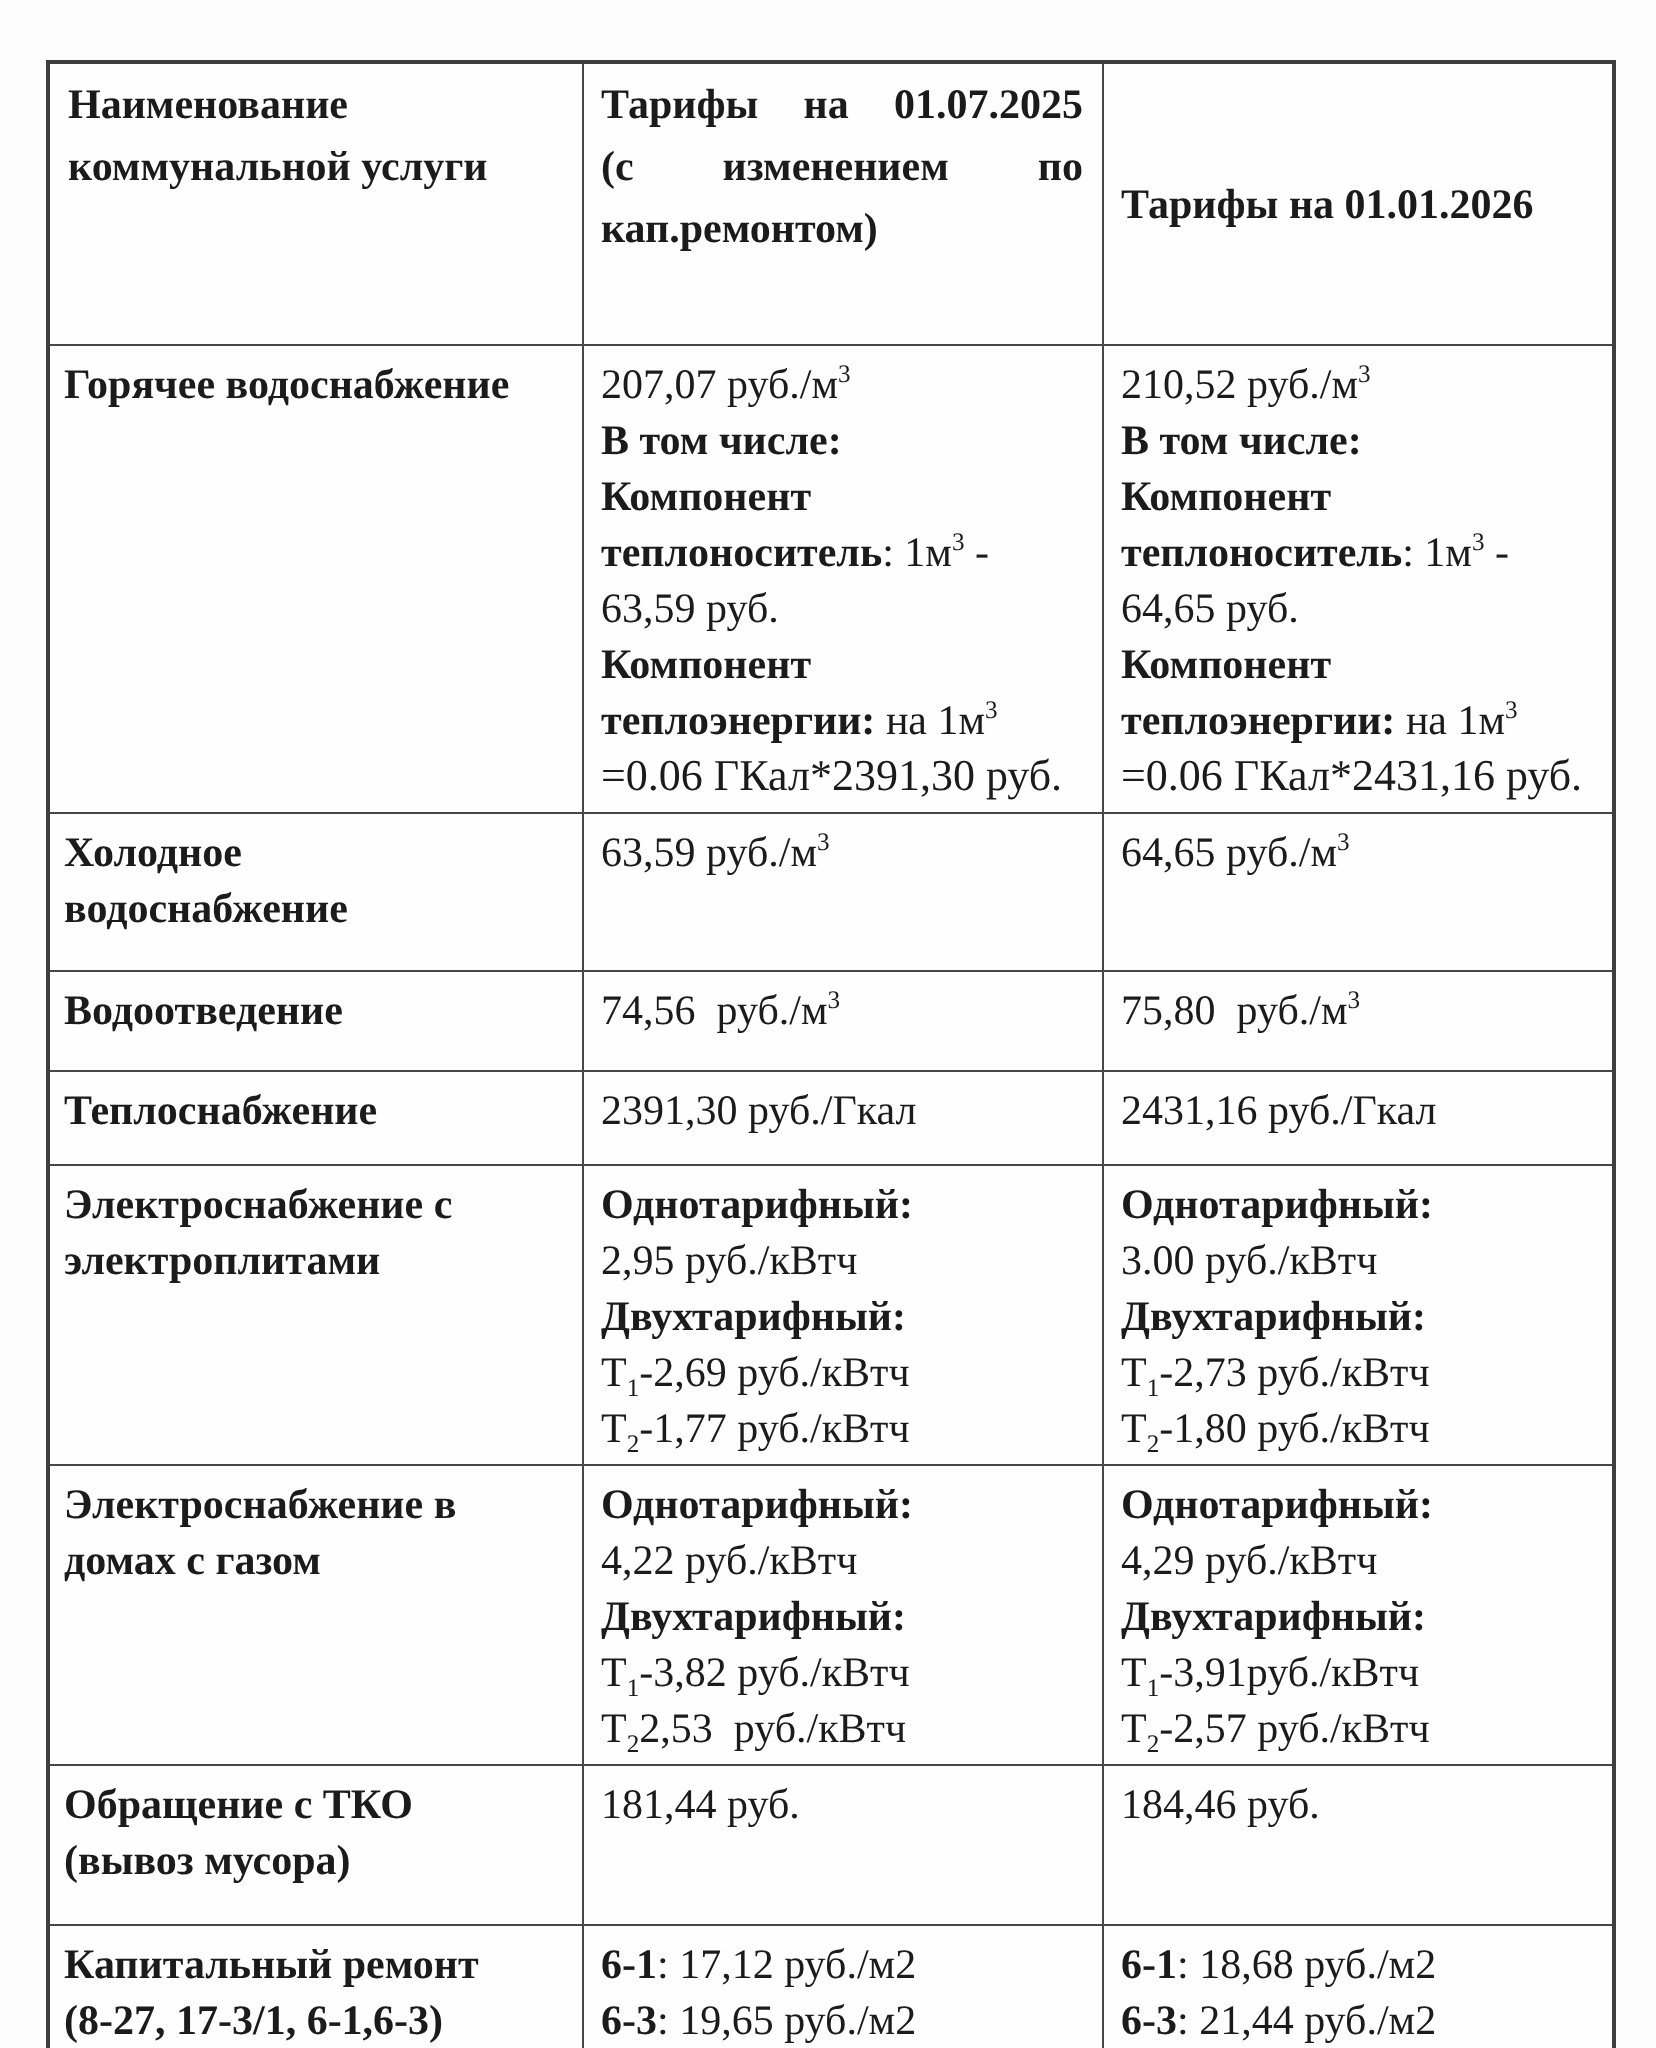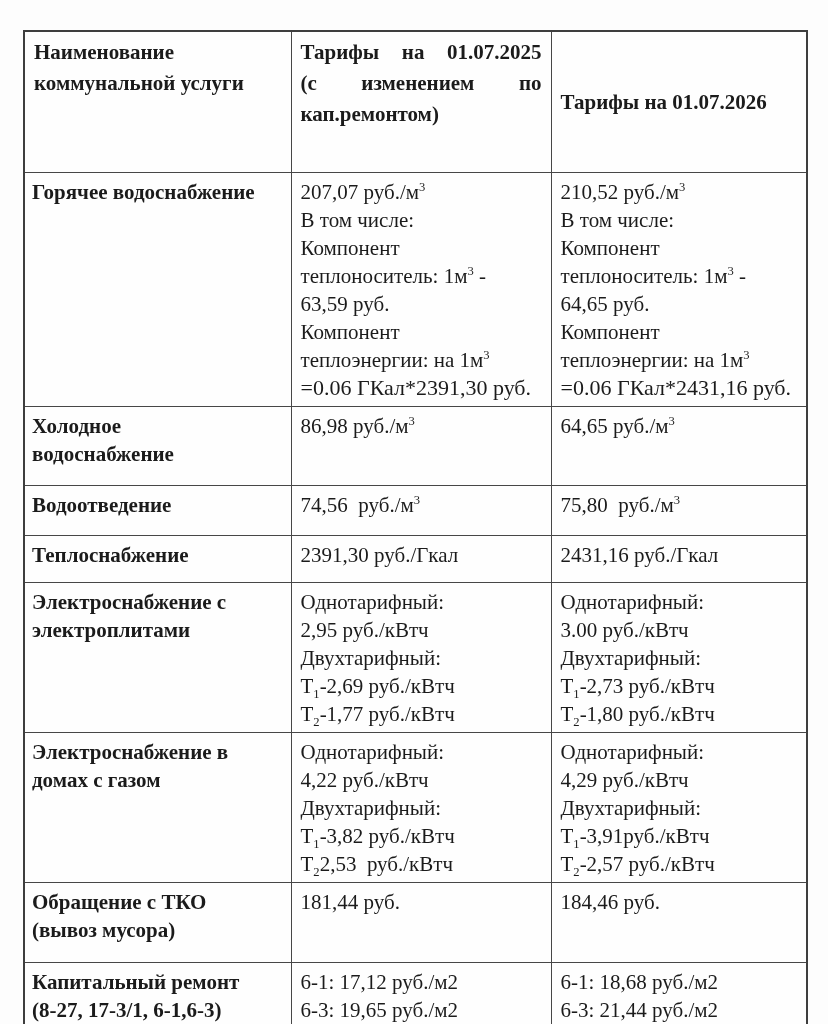--- a/index.html
+++ b/index.html
@@ -38,53 +38,53 @@
   thead tr { height: 112px; }
   tbody tr:nth-child(1) { height: 219px; }
   tbody tr:nth-child(2) { height: 79px; }
   tbody tr:nth-child(3) { height: 50px; }
   tbody tr:nth-child(4) { height: 47px; }
   tbody tr:nth-child(5) { height: 139px; margin-top: 28px; }
   tbody tr:nth-child(6) { height: 139px; padding-left: 36px; }
   tbody tr:nth-child(7) { height: 80px; }
   tbody tr:nth-child(8) { height: 115px; }
   th[data-name="header-tariff-2025"] .line:nth-child(-n+2) { text-align-last: justify; }
-  .b { font-weight: normal; text-align: right; }
+  .b { font-weight: bold; text-align: right; }
   .sm { font-size: 22px; }
   .line sup { font-size: 60%; line-height: 0; vertical-align: super; }
   .line sub { font-size: 60%; line-height: 0; vertical-align: sub; }
 </style>
 </head>
 <body>
 
 <div class="page" data-name="document-page">
   <table class="tariff" data-name="tariff-table">
     <colgroup>
       <col class="c1">
         <col class="c2">
         <col class="c3">
     </colgroup>
     <thead data-name="tariff-table-header">
       <tr data-name="header-row">
         <th class="svc-h" data-name="header-service"><div class="line" data-name="cell-line"><span>Наименование</span></div><div class="line" data-name="cell-line"><span>коммунальной услуги</span></div></th>
         <th data-name="header-tariff-2025"><div class="line" data-name="cell-line"><span>Тарифы на 01.07.2025</span></div><div class="line" data-name="cell-line"><span>(с изменением по</span></div><div class="line" data-name="cell-line"><span>кап.ремонтом)</span></div></th>
         <th data-name="header-tariff-2026">
-          <div class="line" data-name="header-tariff-2026-label">Тарифы на 01.07.2026</div>
+          <div class="line" data-name="header-tariff-2026-label">Тарифы на 01.01.2026</div>
         </th>
       </tr>
     </thead>
     <tbody data-name="tariff-table-body">
         <tr data-name="table-row">
           <td class="svc" data-name="service-name-cell"><div class="line" data-name="cell-line"><span>Горячее водоснабжение</span></div></td>
           <td data-name="tariff-2025-cell"><div class="line" data-name="cell-line"><span>207,07 руб./м</span><sup>3</sup></div><div class="line" data-name="cell-line"><span class="b">В том числе:</span></div><div class="line" data-name="cell-line"><span class="b">Компонент</span></div><div class="line" data-name="cell-line"><span class="b">теплоноситель</span><span>: 1м</span><sup>3</sup><span> -</span></div><div class="line" data-name="cell-line"><span>63,59 руб.</span></div><div class="line" data-name="cell-line"><span class="b">Компонент</span></div><div class="line" data-name="cell-line"><span class="b">теплоэнергии:</span><span> на 1м</span><sup>3</sup></div><div class="line" data-name="cell-line"><span class="sm">=0.06 ГКал*2391,30 руб.</span></div></td>
           <td data-name="tariff-2026-cell"><div class="line" data-name="cell-line"><span>210,52 руб./м</span><sup>3</sup></div><div class="line" data-name="cell-line"><span class="b">В том числе:</span></div><div class="line" data-name="cell-line"><span class="b">Компонент</span></div><div class="line" data-name="cell-line"><span class="b">теплоноситель</span><span>: 1м</span><sup>3</sup><span> -</span></div><div class="line" data-name="cell-line"><span>64,65 руб.</span></div><div class="line" data-name="cell-line"><span class="b">Компонент</span></div><div class="line" data-name="cell-line"><span class="b">теплоэнергии:</span><span> на 1м</span><sup>3</sup></div><div class="line" data-name="cell-line"><span class="sm">=0.06 ГКал*2431,16 руб.</span></div></td>
         </tr>
         <tr data-name="table-row">
           <td class="svc" data-name="service-name-cell"><div class="line" data-name="cell-line"><span>Холодное</span></div><div class="line" data-name="cell-line"><span>водоснабжение</span></div></td>
-          <td data-name="tariff-2025-cell"><div class="line" data-name="cell-line"><span>86,98 руб./м</span><sup>3</sup></div></td>
+          <td data-name="tariff-2025-cell"><div class="line" data-name="cell-line"><span>63,59 руб./м</span><sup>3</sup></div></td>
           <td data-name="tariff-2026-cell"><div class="line" data-name="cell-line"><span>64,65 руб./м</span><sup>3</sup></div></td>
         </tr>
         <tr data-name="table-row">
           <td class="svc" data-name="service-name-cell"><div class="line" data-name="cell-line"><span>Водоотведение</span></div></td>
           <td data-name="tariff-2025-cell"><div class="line" data-name="cell-line"><span>74,56  руб./м</span><sup>3</sup></div></td>
           <td data-name="tariff-2026-cell"><div class="line" data-name="cell-line"><span>75,80  руб./м</span><sup>3</sup></div></td>
         </tr>
         <tr data-name="table-row">
           <td class="svc" data-name="service-name-cell"><div class="line" data-name="cell-line"><span>Теплоснабжение</span></div></td>
           <td data-name="tariff-2025-cell"><div class="line" data-name="cell-line"><span>2391,30 руб./Гкал</span></div></td>

